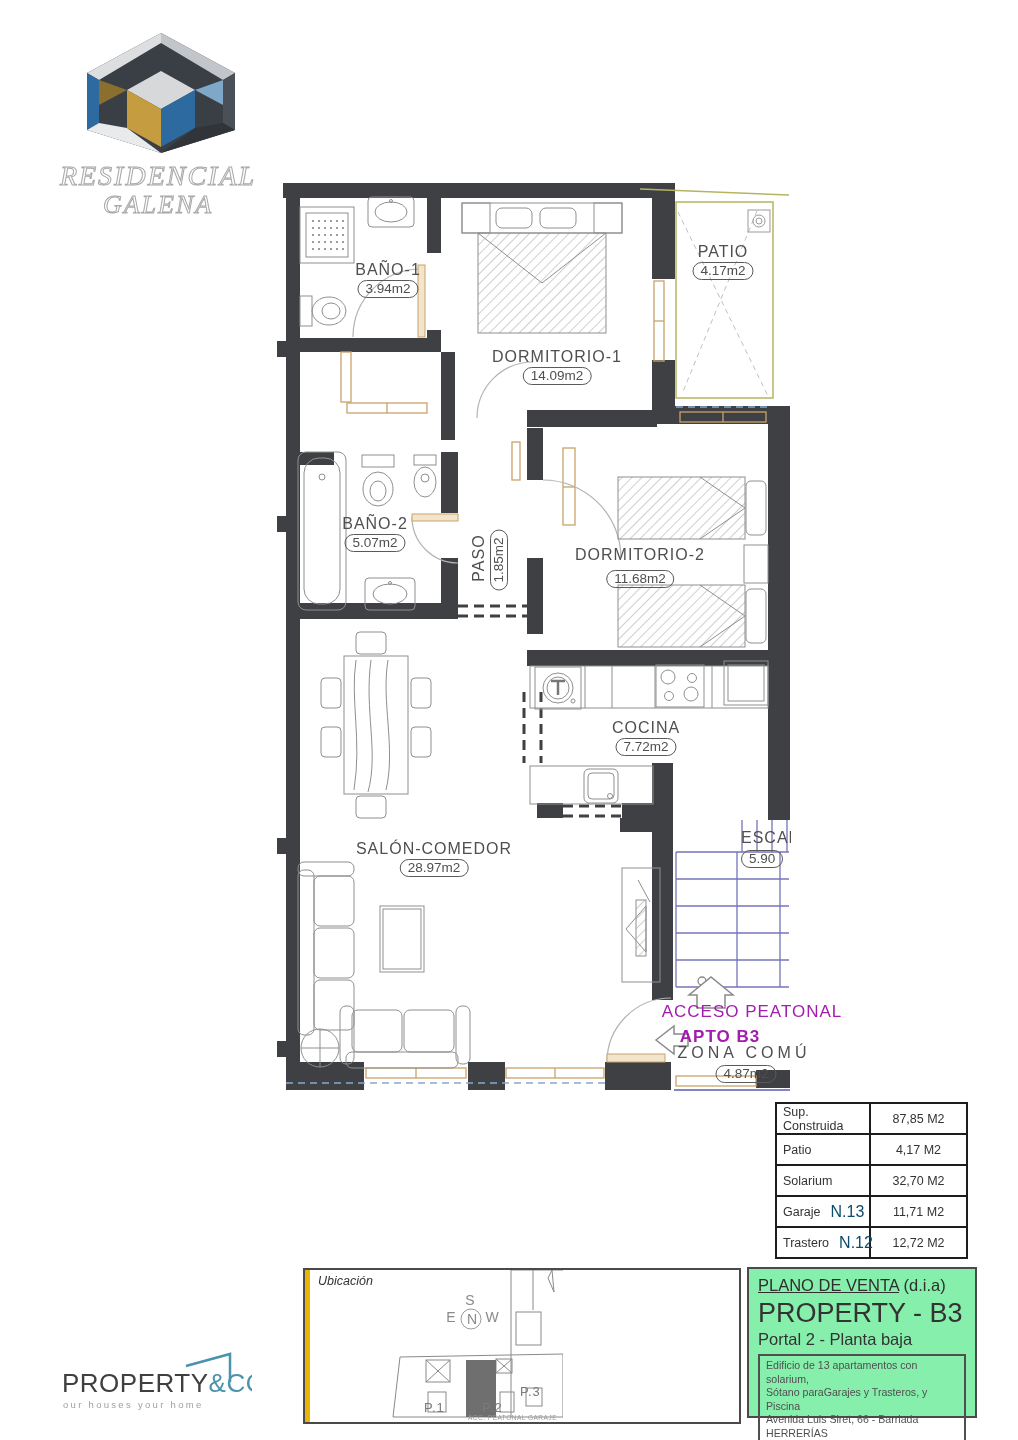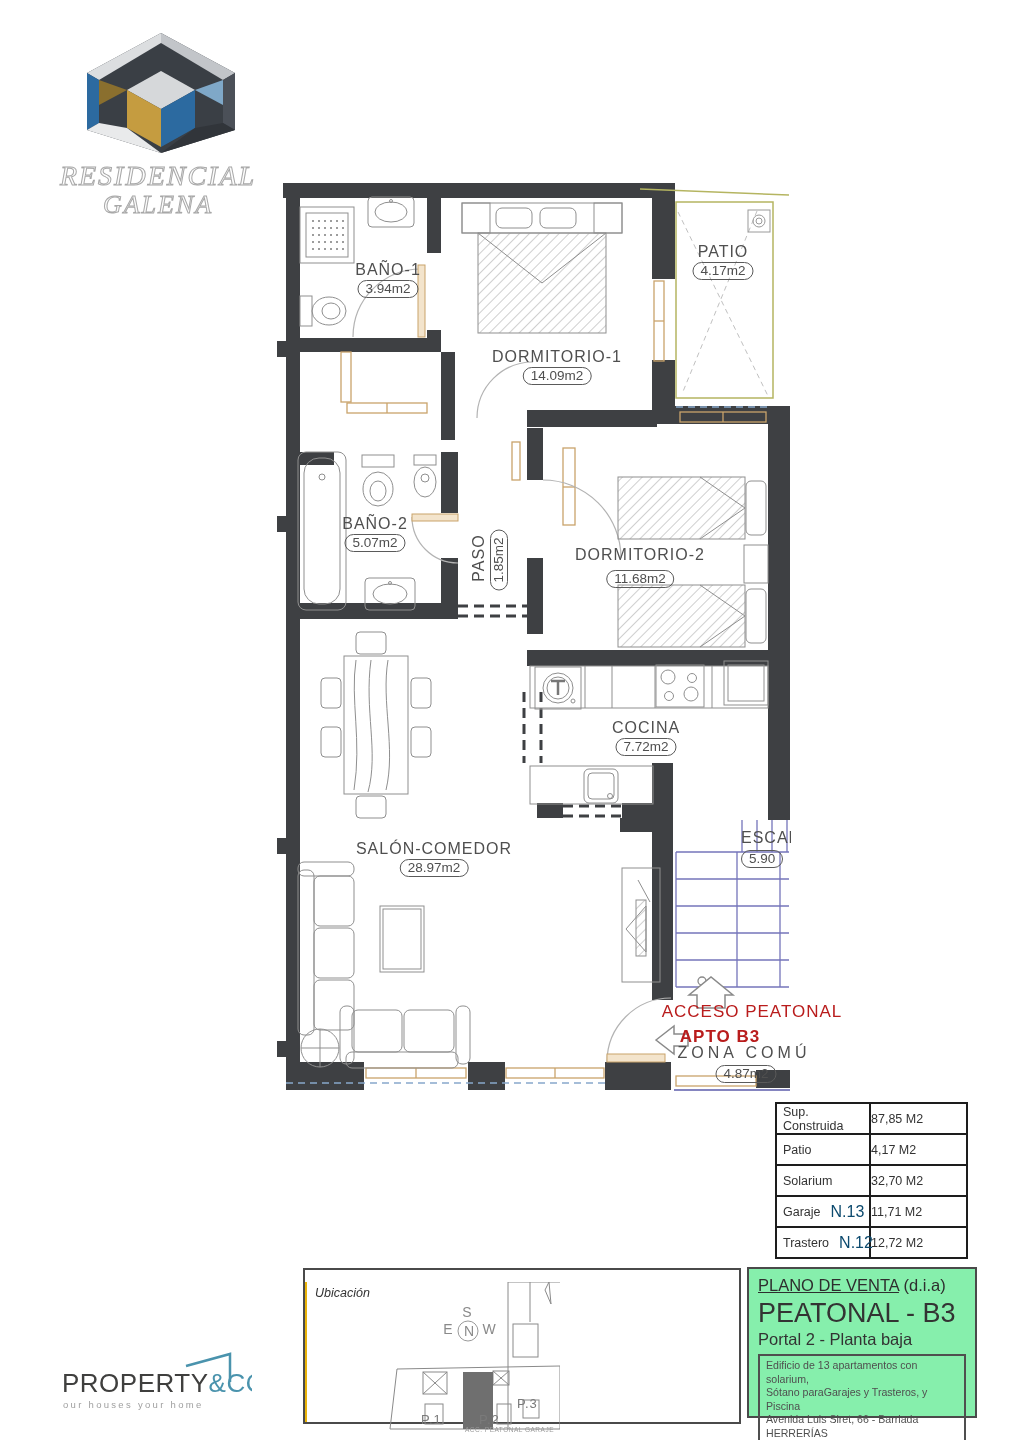--- a/index.html
+++ b/index.html
@@ -7,37 +7,37 @@
         font-family:"Liberation Sans",sans-serif;}
   svg{display:block;}
   .abs{position:absolute;}
   
   .rlabel{position:absolute;transform:translateX(-50%);color:#4f4f4f;
           font-size:16px;letter-spacing:1px;white-space:nowrap;}
   .pill{position:absolute;transform:translateX(-50%);color:#4f4f4f;font-size:13.5px;
         border:1.5px solid #5a5a5a;border-radius:10px;padding:0 7px;line-height:16px;
         white-space:nowrap;background:transparent;}
   .rot{transform:translate(-50%,-50%) rotate(-90deg);}
-  .green{color:#b91c1c;}
+  .green{color:#a21caf;}
   .clipbox{position:absolute;overflow:hidden;}
   .clipbox .nm{color:#4f4f4f;font-size:16px;letter-spacing:1px;white-space:nowrap;}
   .clipbox .pl{display:inline-block;margin-top:3px;color:#4f4f4f;font-size:13.5px;
         border:1.5px solid #5a5a5a;border-radius:10px;padding:0 7px;line-height:16px;white-space:nowrap;}
   
   .atable{position:absolute;left:775px;top:1102px;width:189px;border:2px solid #1d1d1d;background:#fff;}
   .arow{display:grid;grid-template-columns:94px 1fr;height:29px;align-items:center;}
   .arow + .arow{border-top:2px solid #1d1d1d;}
   .acell-l{border-right:2px solid #1d1d1d;height:100%;display:flex;align-items:center;
            padding-left:6px;font-size:12.5px;color:#333;gap:10px;}
   .acell-l .note{font-size:16px;color:#0c4a6e;text-align:right;}
-  .acell-v{font-size:12.5px;color:#333;}
+  .acell-v{text-align:center;font-size:12.5px;color:#333;}
   
   .bigbox{position:absolute;left:303px;top:1268px;width:434px;height:152px;border:2px solid #4a4a4a;display:flex;}
   .albaida-cell{width:179px;height:100%;position:relative;}
-  .ubic-cell{flex:1;border-left:2px solid #eab308;position:relative;margin-top:12px;}
+  .ubic-cell{flex:1;border-left:5px solid #eab308;position:relative;}
   .ubic-label{position:absolute;left:8px;top:4px;font-style:italic;font-size:12.5px;color:#333;}
   .rpanel{position:absolute;left:747px;top:1267px;width:230px;height:151px;border:2px solid #4a4a4a;
           box-sizing:border-box;padding:7px 9px;background:#86efac;}
   .rp-line1{font-size:16.5px;color:#2e2e2e;}
   .rp-line1 .u{text-decoration:underline;}
   .rp-unit{font-size:27px;color:#333;margin-top:3px;}
   .rp-portal{font-size:16.5px;color:#333;margin-top:1px;}
   .rp-desc{margin-top:5px;border:2px solid #4f4f4f;padding:3px 6px;font-size:10.6px;
            line-height:13.6px;color:#4f4f4f;}
   .mapword{position:absolute;font-size:13px;color:#7a7a7a;letter-spacing:1px;}
@@ -424,21 +424,21 @@
       <div class="mapword" style="left:210px;top:114px">P.3</div>
       <div class="mapcaption" style="left:158px;top:144px">ACC. PEATONAL GARAJE</div>
     </div>
   </div>
 
   <div class="rpanel">
     <div class="rp-line1">
       <span class="u">PLANO DE VENTA</span>
       <span>(d.i.a)</span>
     </div>
-    <div class="rp-unit">PEATONAL - B3</div>
+    <div class="rp-unit">PROPERTY - B3</div>
     <div class="rp-portal">Portal 2 - Planta baja</div>
     <div class="rp-desc">
       <div>Edificio de 13 apartamentos con solarium,</div>
       <div>Sótano paraGarajes y Trasteros, y Piscina</div>
       <div>Avenida Luis Siret, 66 - Barriada HERRERÍAS</div>
 
     </div>
   </div>
 
   <svg class="abs" style="left:62px;top:1350px" width="190" height="70" viewBox="0 0 190 70">

